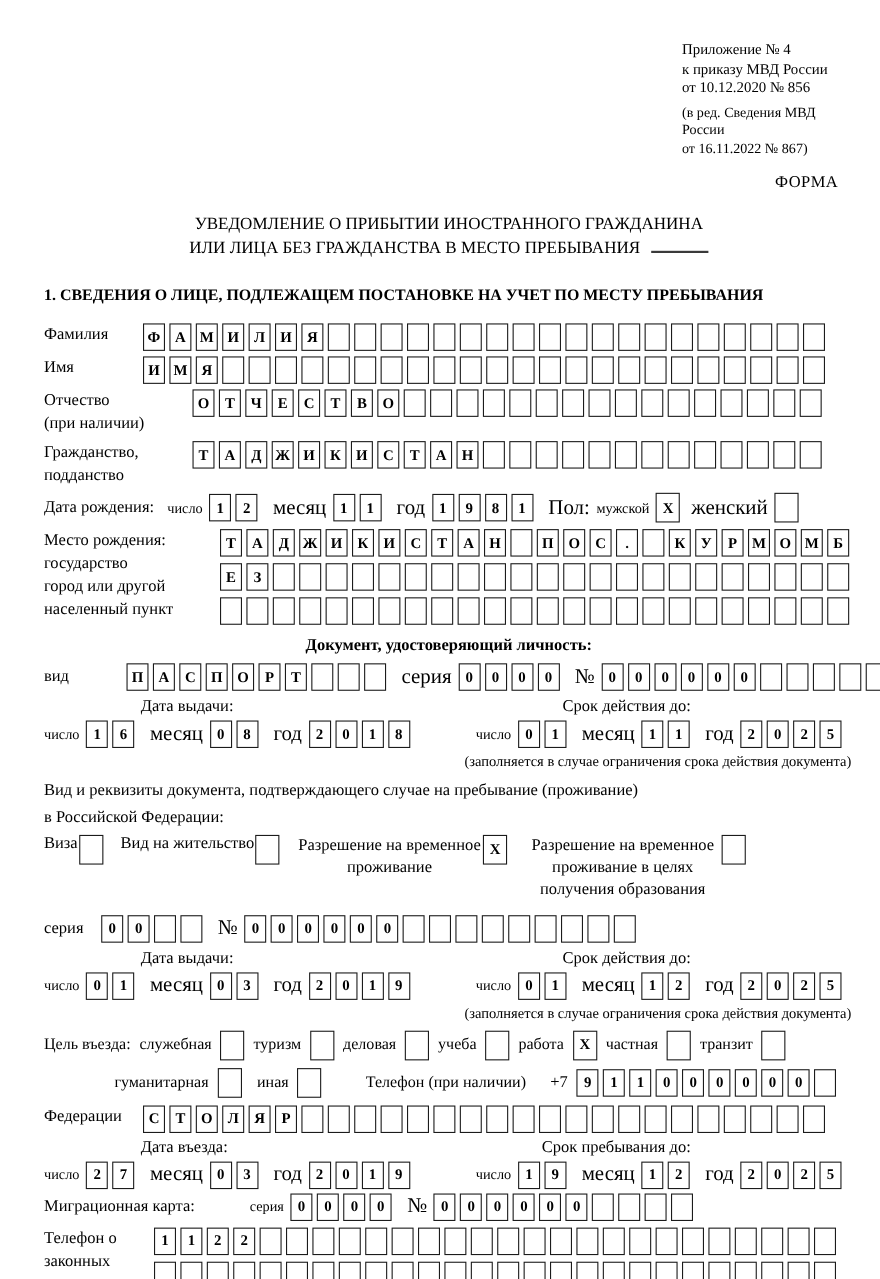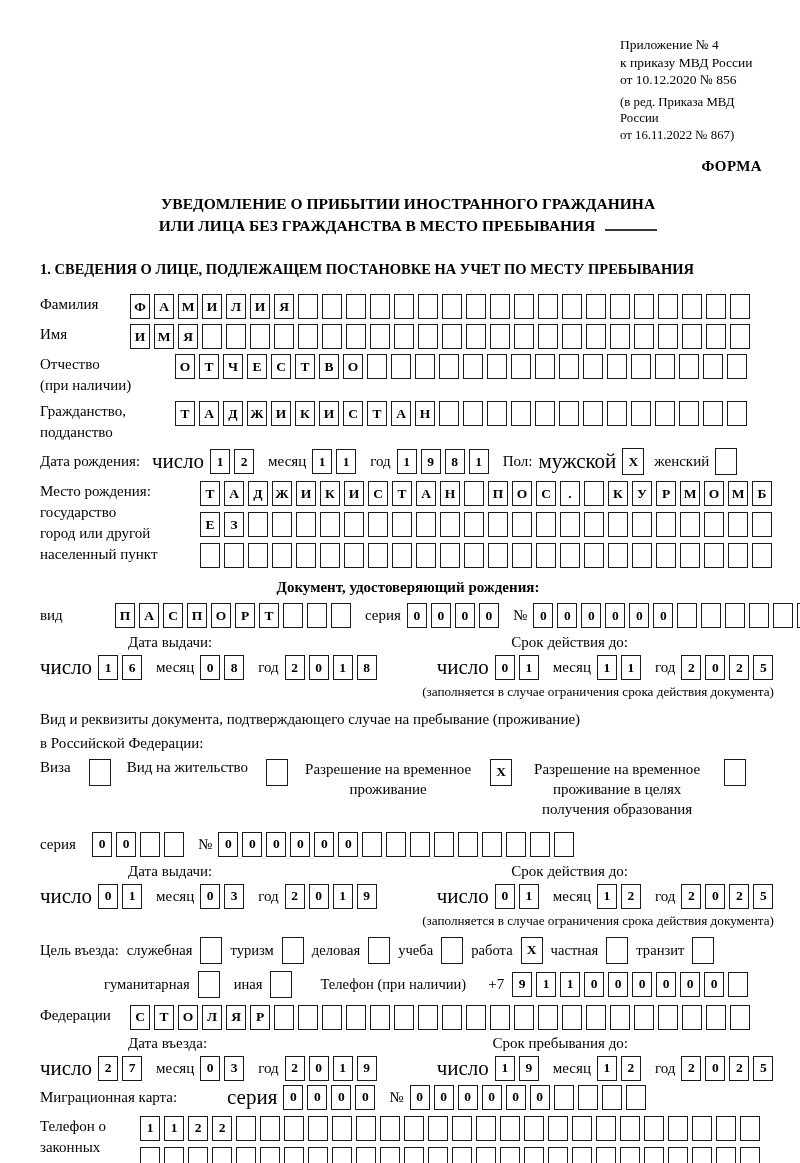--- a/index.html
+++ b/index.html
@@ -5,22 +5,22 @@
   html,body { margin:0; padding:0; background:#fff; }
   .page {
     width:800px; height:1163px; box-sizing:border-box;
     background:#fff; color:#000;
     font-family:"Liberation Serif", serif;
     padding:36px 24px 0 40px;
     overflow:hidden; position:relative;
   }
   .appendix { margin-left:580px; font-size:13.5px; line-height:1.3; }
   .appendix .edition { margin-top:5px; font-size:12.8px; }
-  .forma { text-align:right; padding-right:14px; font-weight:bold; font-size:15px; margin-top:14px; letter-spacing:0.4px; }
-  .title { text-align:center; font-weight:bold; font-size:15.5px; line-height:1.45; margin-top:18px; }
+  .forma { text-align:right; padding-right:14px; font-weight:normal; font-size:15px; margin-top:14px; letter-spacing:0.4px; }
+  .title { text-align:center; font-weight:normal; font-size:15.5px; line-height:1.45; margin-top:18px; }
   .title-underline { display:inline-block; width:52px; border-bottom:2px solid #3a3a3a; margin-left:10px; vertical-align:baseline; }
   .sec-heading { font-weight:bold; font-size:14.5px; margin-top:24px; }
   .form-body { margin-top:16px; }
 
   .row { display:flex; align-items:flex-start; margin-bottom:5px; }
   .inline-row { display:flex; align-items:center; margin-bottom:6px; }
   .lbl { font-size:15px; line-height:21px; flex:0 0 auto; }
   .w75 { width:75px; } .w90 { width:90px; } .w135 { width:135px; } .w160 { width:160px; } .w100 { width:100px; }
 
   .cellrow { display:flex; flex:0 0 auto; }
@@ -30,52 +30,52 @@
     display:flex; align-items:center; justify-content:center;
     font-weight:700; font-size:13.5px; font-family:"Liberation Serif", serif;
   }
   .cb { display:inline-flex; flex:0 0 auto; }
   .cb .cell { width:22px; height:27px; margin-right:0; }
 
   .stack > .cellrow { margin-bottom:6px; }
 
   .doc-heading { text-align:center; font-weight:bold; font-size:15px; margin:4px 0 7px; }
 
-  .sl { margin-right:6px; font-size:21px; }
-  .sl-mid { margin-left:10px; margin-right:6px; font-size:15px; }
+  .sl { margin-right:6px; font-size:13px; }
+  .sl-mid { margin-left:10px; margin-right:6px; font-size:19px; }
 
   .date-labels { display:flex; font-size:15px; margin:2px 0 4px; }
   .dlab-left { margin-left:88px; }
   .dlab-right { margin-left:auto; margin-right:148px; }
   .dgroups { display:flex; align-items:center; margin-bottom:4px; }
   .dg { display:flex; align-items:center; }
   .dg-right { margin-left:56px; }
   .note { text-align:right; font-size:13.2px; margin:0 0 8px; padding-right:2px; }
 
   .intro { font-size:15px; line-height:1.55; margin:4px 0 4px; }
   .permit-row { display:flex; align-items:flex-start; gap:16px; margin:4px 0 12px; }
-  .opt { display:flex; align-items:flex-start; gap:18px; font-size:15px; }
+  .opt { display:flex; align-items:flex-start; gap:1px; font-size:15px; }
   .opt-center { text-align:center; width:168px; line-height:1.35; }
   .opt-center2 { text-align:center; width:178px; line-height:1.35; }
 
   .purpose-row { display:flex; align-items:center; gap:8px; font-size:14.6px; margin-bottom:7px; white-space:nowrap; }
   .phone-row { display:flex; align-items:center; gap:8px; font-size:14.6px; margin-left:64px; margin-bottom:7px; }
   .phone-prefix { font-size:15px; margin-left:14px; }
 </style>
 </head>
 <body>
 
 <div class="page">
 
   <div class="appendix">
     <div>Приложение № 4</div>
     <div>к приказу МВД России</div>
     <div>от 10.12.2020 № 856</div>
     <div class="edition">
-      <div>(в ред. Приказа МВД России</div>
+      <div>(в ред. Сведения МВД России</div>
       <div>от 16.11.2022 № 867)</div>
     </div>
   </div>
 
   <div class="forma">ФОРМА</div>
 
   <div class="title">
     <div>УВЕДОМЛЕНИЕ О ПРИБЫТИИ ИНОСТРАННОГО ГРАЖДАНИНА</div>
     <div><span>ИЛИ ЛИЦА БЕЗ ГРАЖДАНСТВА В МЕСТО ПРЕБЫВАНИЯ</span><span class="title-underline"></span></div>
   </div>
@@ -326,21 +326,21 @@
             <span class="cell"></span>
             <span class="cell"></span>
             <span class="cell"></span>
             <span class="cell"></span>
             <span class="cell"></span>
             <span class="cell"></span>
           </span>
       </span>
     </div>
 
-    <div class="doc-heading">Документ, удостоверяющий рождения:</div>
+    <div class="doc-heading">Документ, удостоверяющий личность:</div>
 
     <div class="inline-row">
       <span class="lbl w75">вид</span>
       <span class="cellrow">
           <span class="cell">П</span>
           <span class="cell">А</span>
           <span class="cell">С</span>
           <span class="cell">П</span>
           <span class="cell">О</span>
           <span class="cell">Р</span>
@@ -559,21 +559,21 @@
 
     <div class="phone-row">
       <span>гуманитарная</span>
       <span class="cb">
           <span class="cell"></span>
         </span>
       <span style="margin-left:6px">иная</span>
       <span class="cb">
           <span class="cell"></span>
         </span>
-      <span style="margin-left:20px">Телефон (при наличии)</span>
+      <span style="margin-left:32px">Телефон (при наличии)</span>
       <span class="phone-prefix">+7</span>
       <span class="cellrow">
           <span class="cell">9</span>
           <span class="cell">1</span>
           <span class="cell">1</span>
           <span class="cell">0</span>
           <span class="cell">0</span>
           <span class="cell">0</span>
           <span class="cell">0</span>
           <span class="cell">0</span>

